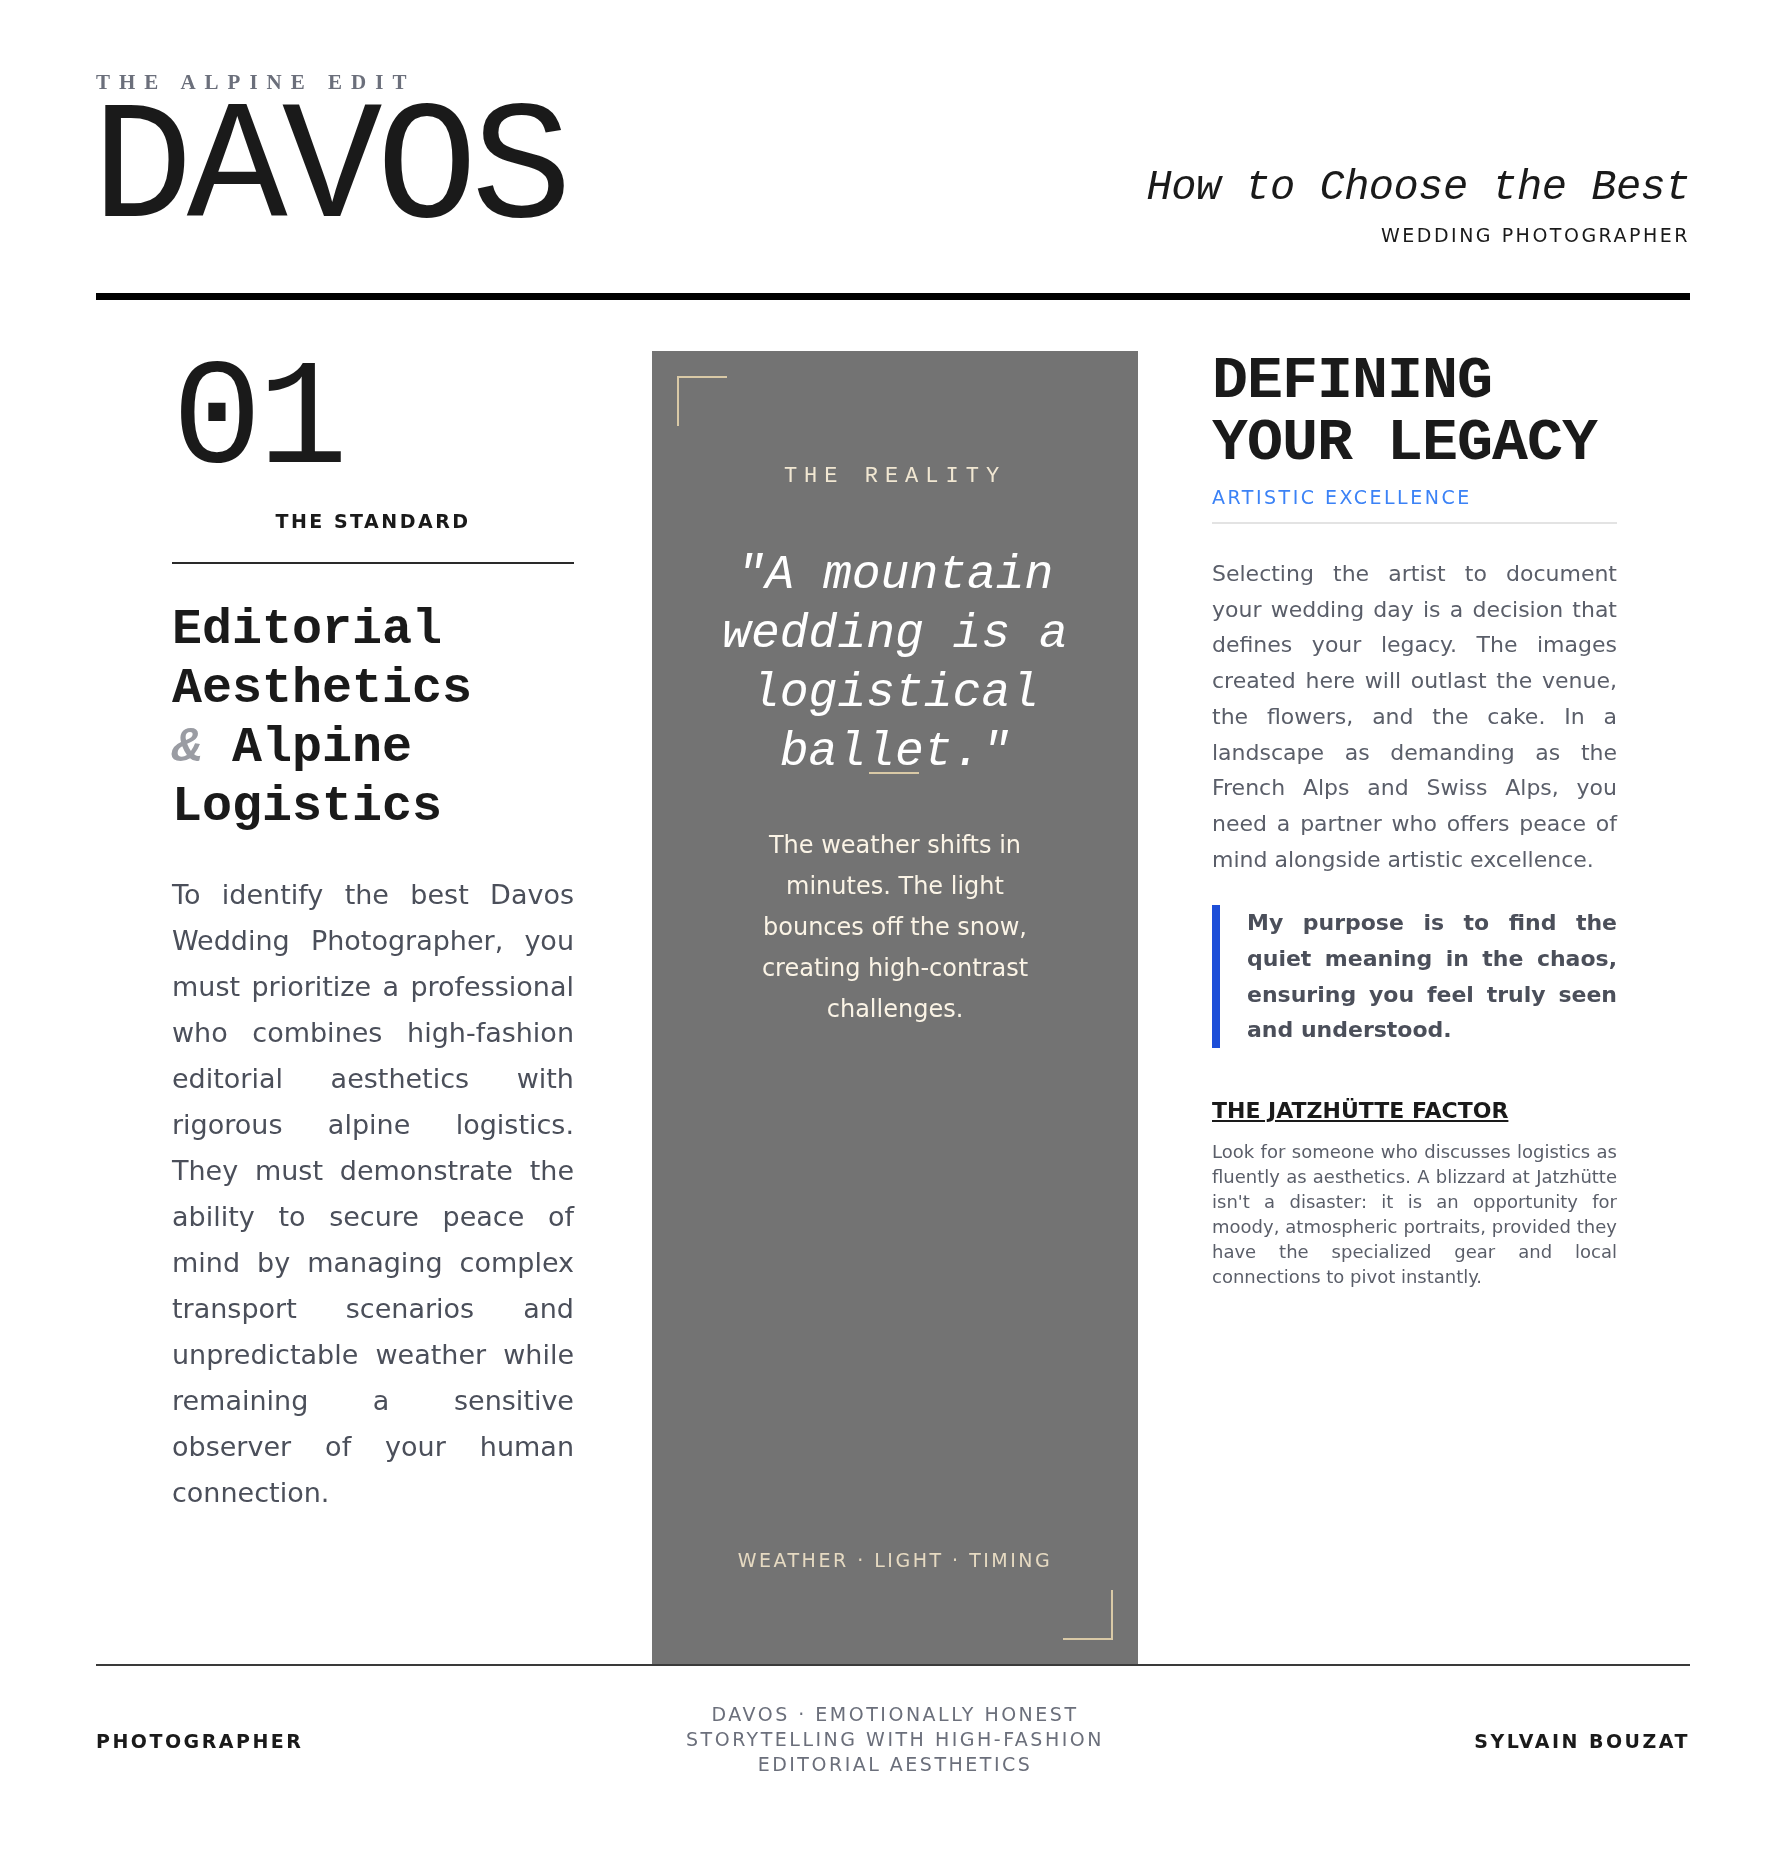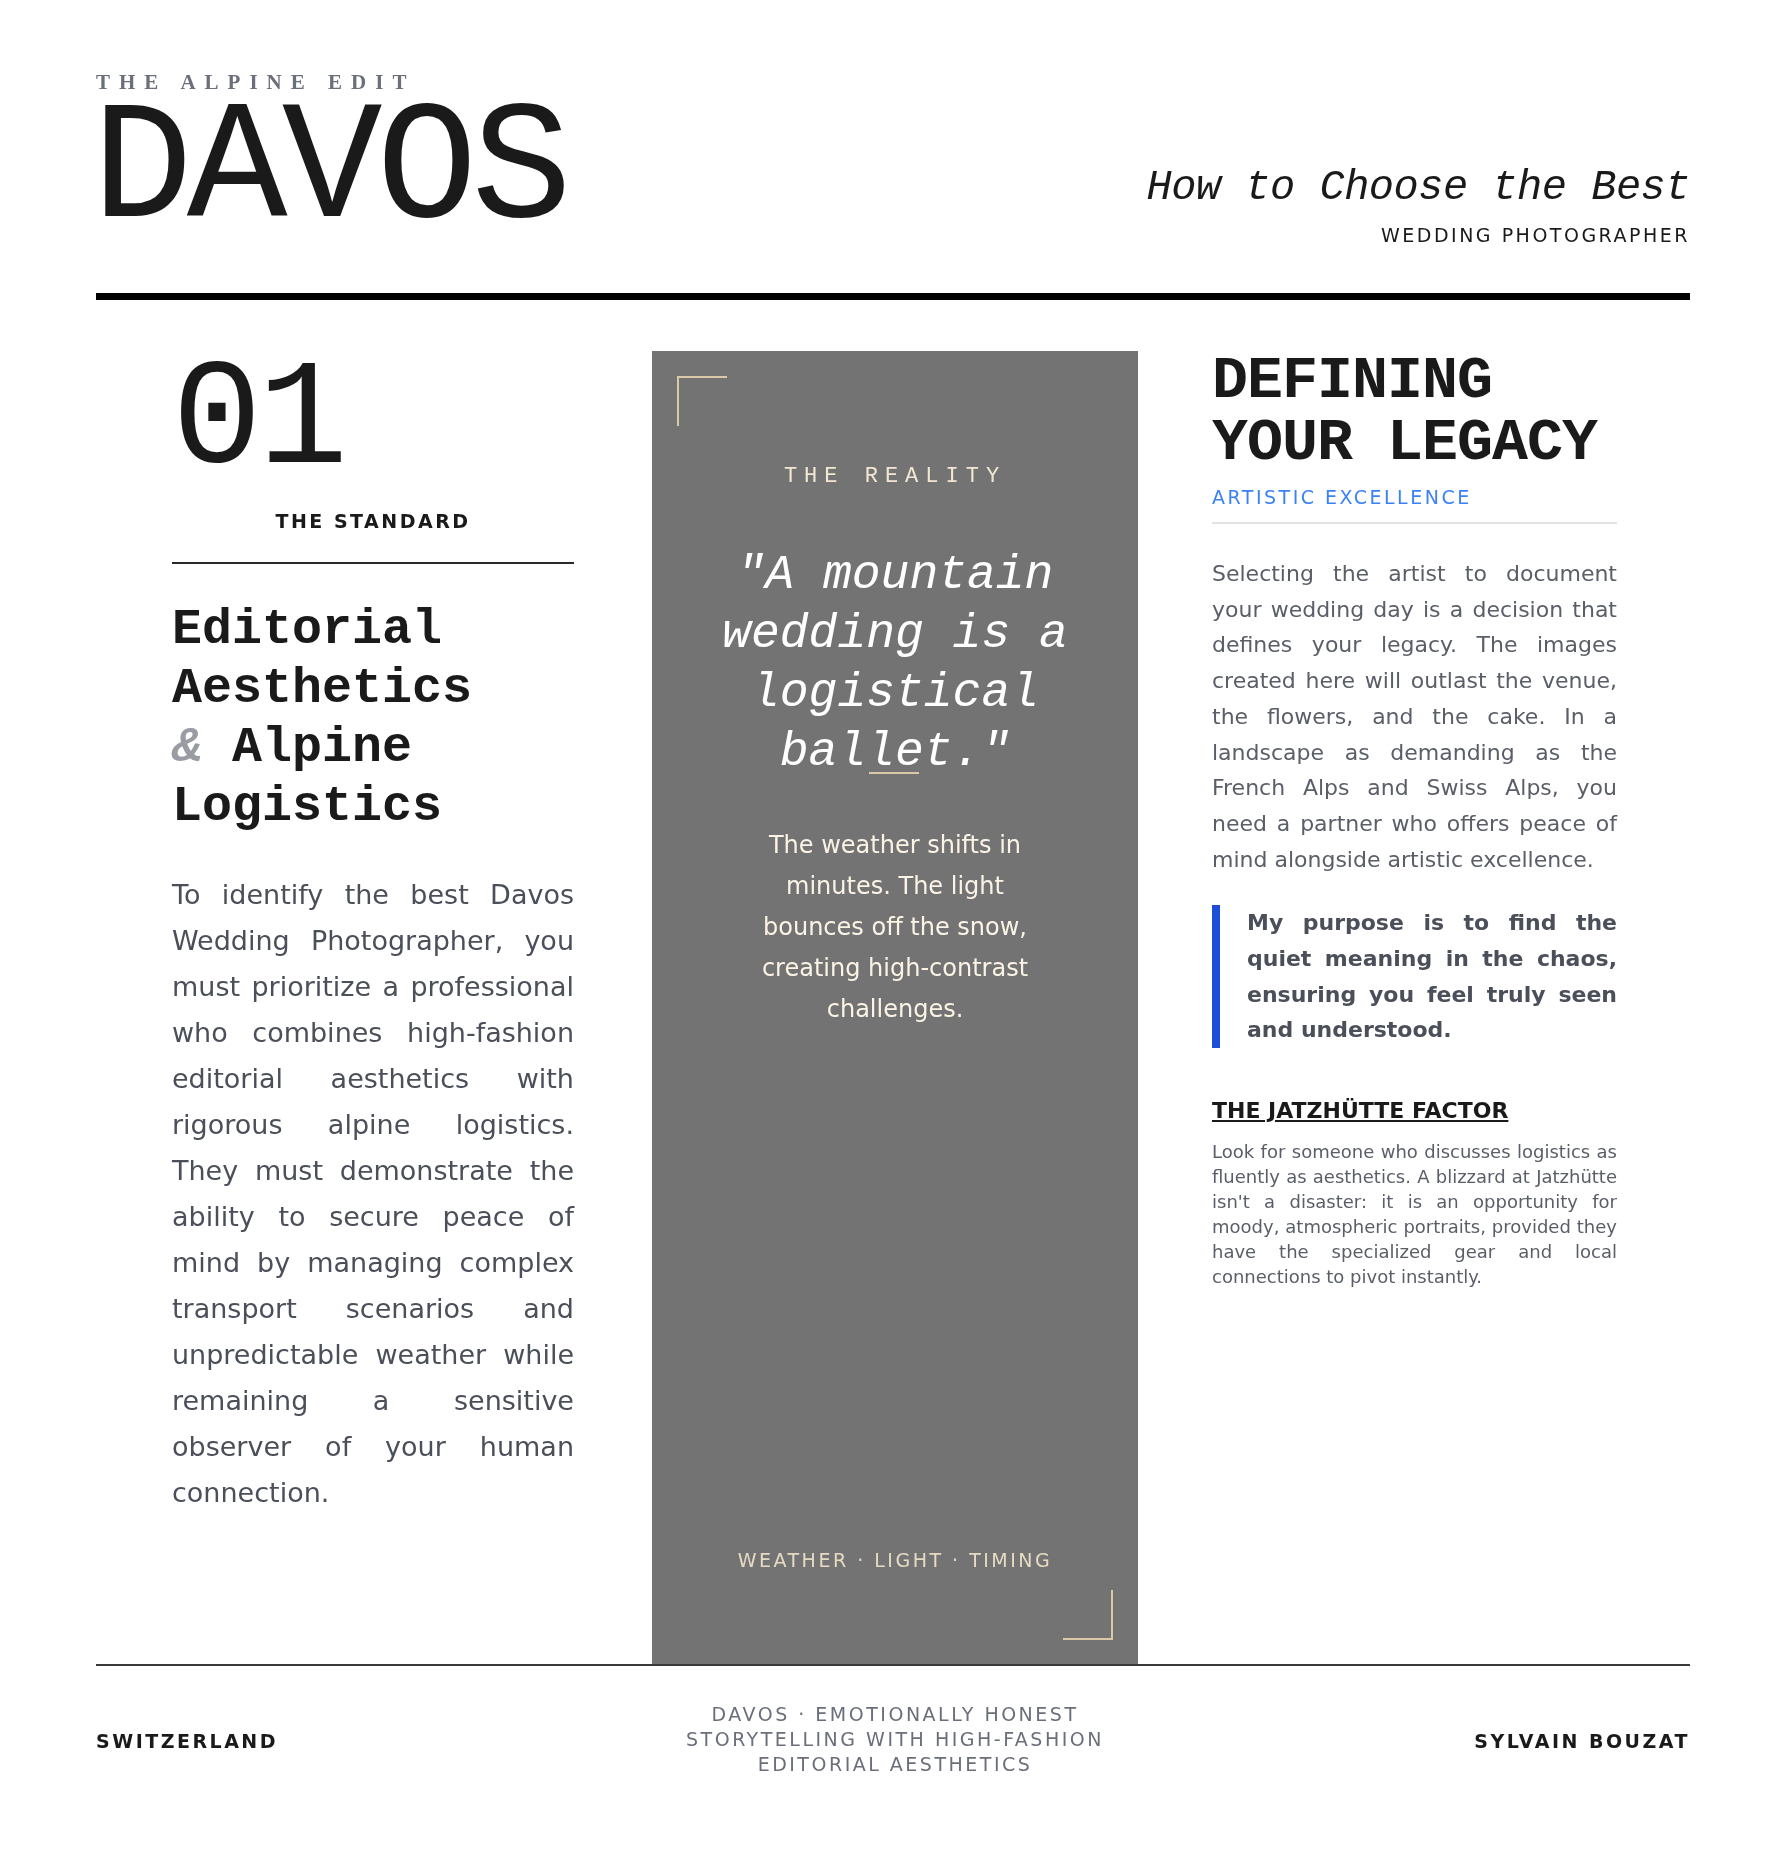--- a/index.html
+++ b/index.html
@@ -93,15 +93,15 @@
   </h2>
   <div class="right-sub sans">ARTISTIC EXCELLENCE</div>
   <div class="rule-light"></div>
   <p class="right-body sans">Selecting the artist to document your wedding day is a decision that defines your legacy. The images created here will outlast the venue, the flowers, and the cake. In a landscape as demanding as the French Alps and Swiss Alps, you need a partner who offers peace of mind alongside artistic excellence.</p>
   <blockquote class="pullquote sans">My purpose is to find the quiet meaning in the chaos, ensuring you feel truly seen and understood.</blockquote>
   <h3 class="factor-title sans">THE JATZHÜTTE FACTOR</h3>
   <p class="factor-body sans">Look for someone who discusses logistics as fluently as aesthetics. A blizzard at Jatzhütte isn't a disaster: it is an opportunity for moody, atmospheric portraits, provided they have the specialized gear and local connections to pivot instantly.</p>
 </section>
 
 <div class="rule-footer"></div>
-<div class="footer-left sans">SWITZERLAND</div>
+<div class="footer-left sans">PHOTOGRAPHER</div>
 <div class="footer-center sans">DAVOS · EMOTIONALLY HONEST STORYTELLING WITH HIGH-FASHION EDITORIAL AESTHETICS</div>
 <div class="footer-right sans">SYLVAIN BOUZAT</div>
 
 </body></html>

